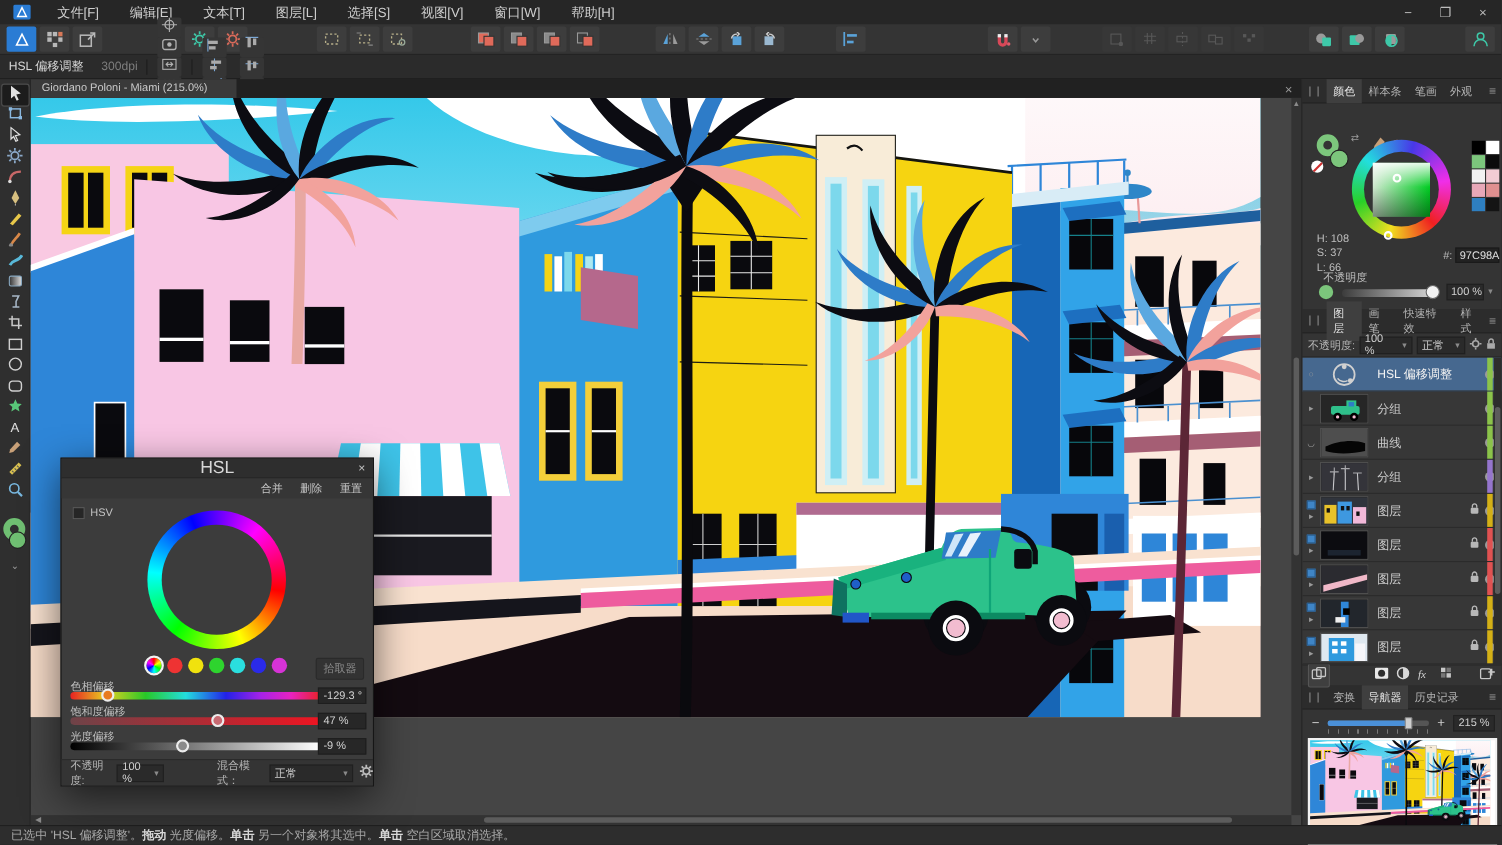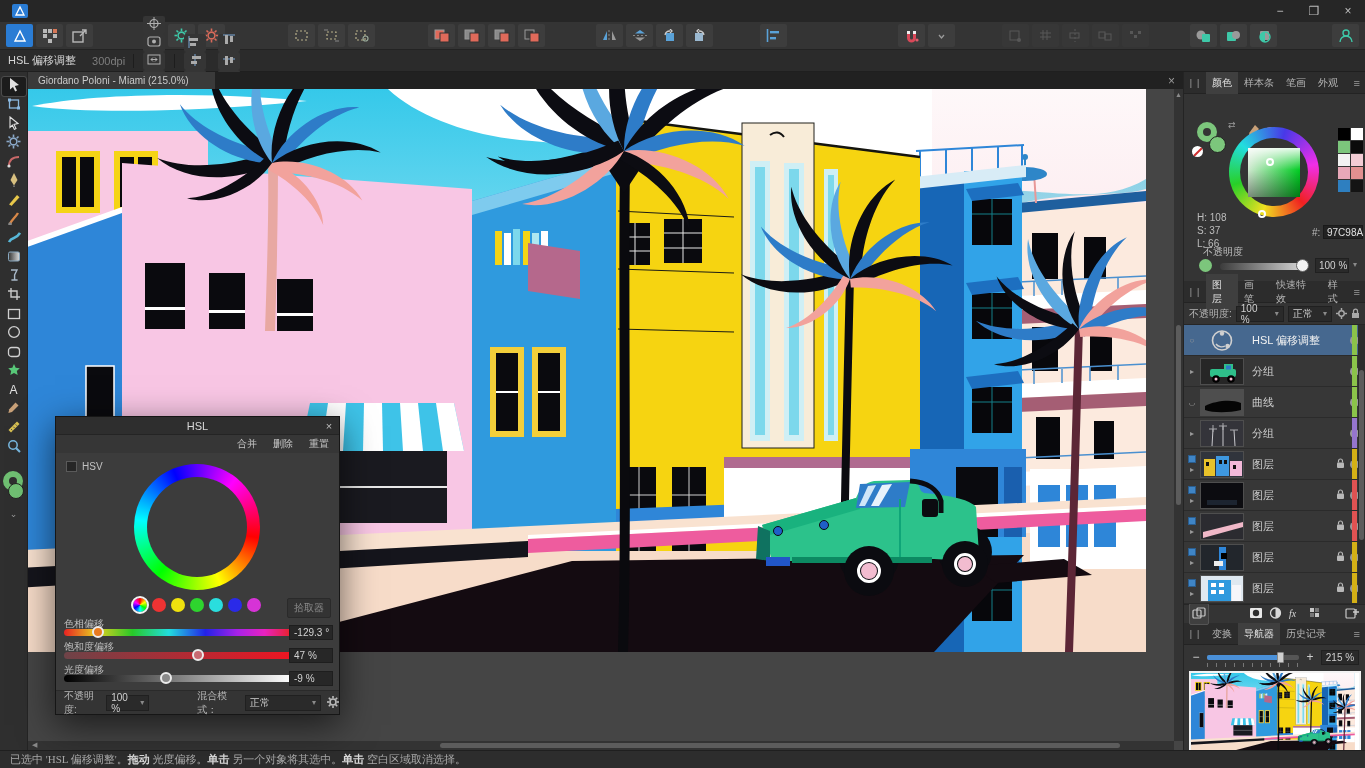--- a/index.html
+++ b/index.html
@@ -47,29 +47,29 @@
   #artsvg { position:absolute; left:0; top:0; width:1146px; height:652px; }
   #vscroll { position:absolute; right:0; top:0; width:9px; height:652px; background:#333; }
   #vthumb { position:absolute; left:2px; top:236px; width:5px; height:180px; background:#5c5c5c; border-radius:3px; }
   #vup { position:absolute; left:1px; top:2px; color:#8a8a8a; font-size:7px; }
   #hscroll { position:absolute; left:0; bottom:0; width:1146px; height:9px; background:#333; }
   #hthumb { position:absolute; left:412px; top:2px; width:680px; height:5px; background:#5c5c5c; border-radius:3px; }
   #hleft { position:absolute; left:4px; top:0px; color:#8a8a8a; font-size:7px; }
 
   
   #statusbar { left:0; top:750px; width:1365px; height:18px; background:#2d2d2d; border-top:1px solid #1f1f1f;
-    display:flex; align-items:center; padding-left:10px;font-family:Liberation Serif, serif; }
+    display:flex; align-items:center; padding-left:10px; }
   #statusbar span { font-size:11px; color:#a9a9a9; white-space:pre; }
   #statusbar span.b { color:#dadada; font-weight:bold; }
 
   
   #hsl { left:55px; top:416px; width:285px; height:299px; background:#3c3c3c; border:1px solid #161616;
     box-shadow:0 10px 34px rgba(0,0,0,.6); z-index:5; }
   #hsl-head { height:18px; background:#2e2e2e; border-bottom:1px solid #242424; display:flex; align-items:center; }
-  #hsl-title { flex:1; text-align:center; color:#d8d8d8; font-size:11px; }
+  #hsl-title { flex:1; text-align:center; color:#d8d8d8; font-size:16px; }
   #hsl-x { width:20px; color:#bdbdbd; font-size:11px; text-align:center; }
   #hsl-actions { height:18px; display:flex; justify-content:flex-end; gap:16px; padding-right:10px; align-items:center; background:#363636; }
   #hsl-actions span { color:#c6c6c6; font-size:10px; }
   #hsl-hsv { position:absolute; left:10px; top:44px; display:flex; align-items:center; gap:5px; }
   #hsl-hsv .cb { width:11px; height:11px; background:#262626; border:1px solid #5a5a5a; }
   #hsl-hsv label { color:#c2c2c2; font-size:10px; }
   #hsl-ring { position:absolute; left:78px; top:47px; width:126px; height:126px; border-radius:50%;
     background:conic-gradient(from 100deg,#f00,#ff0 16%,#0f0 33%,#0ff 49%,#00f 66%,#f0f 83%,#f00); }
   #hsl-ring::after { content:""; position:absolute; left:13px; top:13px; width:100px; height:100px; border-radius:50%; background:#3c3c3c; }
   #hsl-dots { position:absolute; left:77px; top:181px; display:flex; gap:5px; align-items:center; }
@@ -484,20 +484,21 @@
 
 <div id="app">
 
   <div id="titlebar" class="abs">
     <div id="app-logo">
       <svg width="16" height="14">
           <rect width="16" height="14" rx="2" fill="#2a7cd4"></rect>
           <path d="M4,11 L8,3 L12,11 Z" fill="none" stroke="#fff" stroke-width="1.3"></path>
         </svg>
     </div>
+    <nav id="menubar"><span class="menu-item">文件[F]</span><span class="menu-item">编辑[E]</span><span class="menu-item">文本[T]</span><span class="menu-item">图层[L]</span><span class="menu-item">选择[S]</span><span class="menu-item">视图[V]</span><span class="menu-item">窗口[W]</span><span class="menu-item">帮助[H]</span></nav>
     <div id="wincontrols">
       <span class="winbtn">−</span>
       <span class="winbtn">❐</span>
       <span class="winbtn">×</span>
     </div>
   </div>
 
   <div id="toolbar" class="abs">
       <div class="tgroup" style="left: 6px;">
         <span class="tbtn active">

